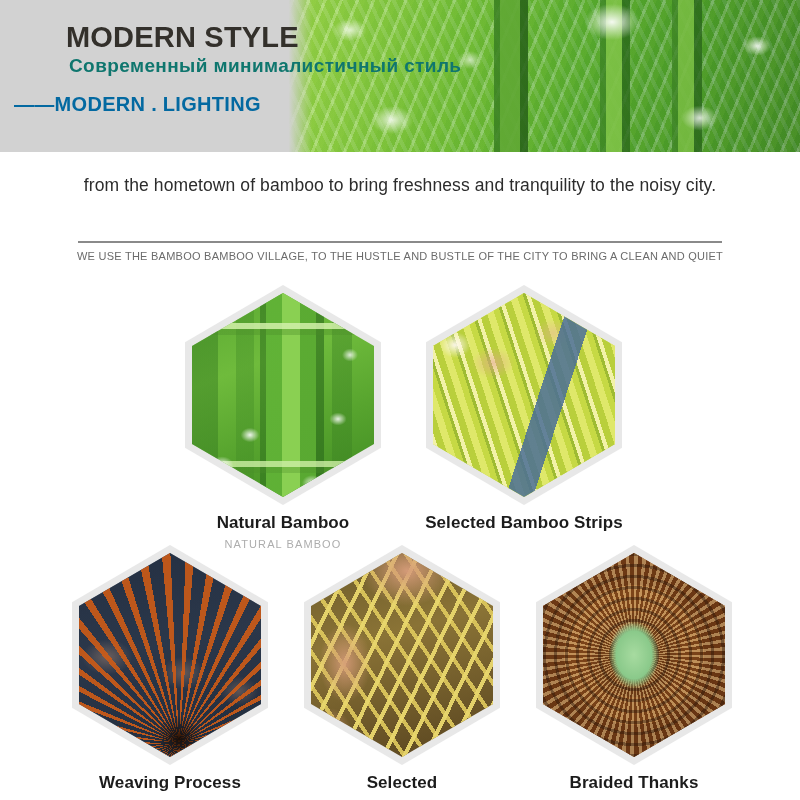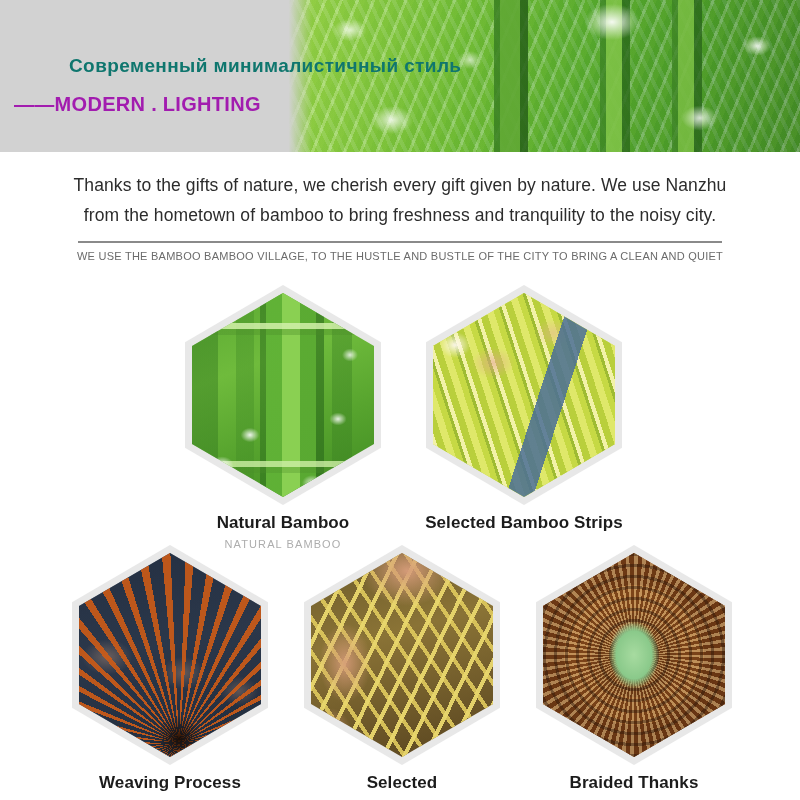--- a/index.html
+++ b/index.html
@@ -78,21 +78,21 @@
     color:#33302b;white-space:nowrap;
   }
   .title-sub{
     position:absolute;left:69px;top:55px;
     font-size:19px;font-weight:bold;letter-spacing:.4px;
     color:#0f766e;white-space:nowrap;
   }
   .title-brand{
     position:absolute;left:14px;top:93px;
     font-size:20px;font-weight:bold;letter-spacing:.3px;
-    color:#a21caf;white-space:nowrap;
+    color:#0369a1;white-space:nowrap;
   }
 
   
   .intro{
     position:absolute;left:0;top:170px;width:800px;
     text-align:center;
   }
   .intro-line{
     font-size:17.5px;color:#2c2c2c;line-height:30px;
     letter-spacing:.1px;
@@ -247,27 +247,27 @@
   }
 </style>
 </head>
 <body>
 
 <div class="banner">
   <div class="banner-photo"></div>
   <div class="banner-fade"></div>
   <div class="banner-panel"></div>
   <div class="banner-text">
+    <div class="title-main">MODERN STYLE</div>
     <div class="title-sub">Современный минималистичный стиль</div>
     <div class="title-brand">——MODERN . LIGHTING</div>
   </div>
 </div>
 
 <div class="intro">
-  <div class="intro-line">Thanks to the gifts of nature, we cherish every gift given by nature. We use Nanzhu</div>
   <div class="intro-line">from the hometown of bamboo to bring freshness and tranquility to the noisy city.</div>
 </div>
 <div class="divider"></div>
 <div class="caption">WE USE THE BAMBOO BAMBOO VILLAGE, TO THE HUSTLE AND BUSTLE OF THE CITY TO BRING A CLEAN AND QUIET</div>
 
 <div class="hex-wrap">
 
   <div class="cell" style="left:168px;top:285px;">
     <div class="hex-outer">
       <div class="hex-inner">

